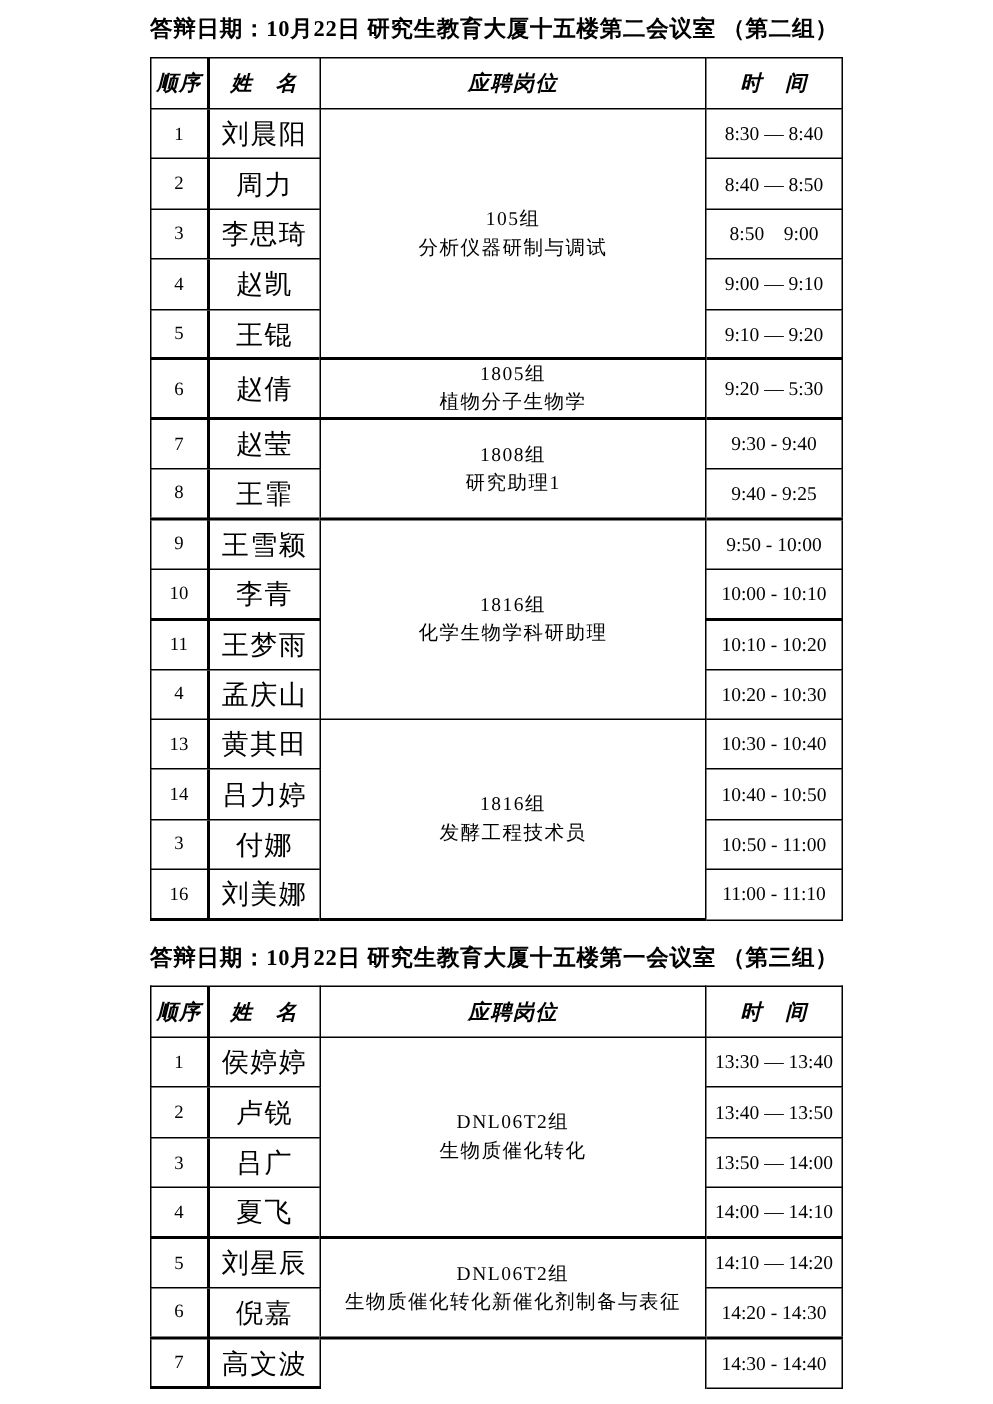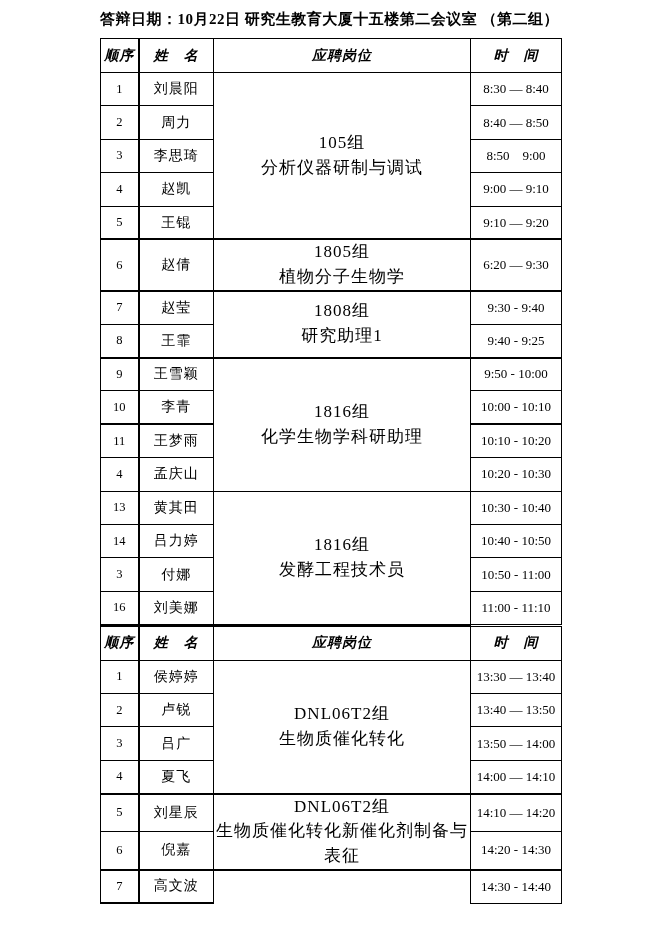--- a/index.html
+++ b/index.html
@@ -17,22 +17,22 @@
     border-collapse:collapse;table-layout:fixed;width:461px;
   }
   table.sched th, table.sched td{
     border:1px solid #000;text-align:center;vertical-align:middle;padding:0;
     overflow:hidden;
   }
   table.sched thead tr{height:34px;font-style:italic;}
   table.sched tbody tr{height:33.4px;}
   th{font-size:14px;font-weight:bold;letter-spacing:1px;white-space:pre;}
   td.ord{font-size:12.5px;}
-  td.name{font-size:14px;letter-spacing:1px;}
-  td.pos{font-size:17px;letter-spacing:1px;}
+  td.name{font-size:18px;letter-spacing:1px;}
+  td.pos{font-size:13px;letter-spacing:1px;}
   td.pos .pos-line{line-height:1.45;}
   td.time{font-size:13px;font-weight:normal;white-space:pre;}
   
   .vthick{border-right:2px solid #000 !important;}
   
   .thick-b{border-bottom:2px solid #000 !important;}
   
   .open-b{border-bottom:none !important;}
 </style>
 </head>
@@ -87,21 +87,21 @@
         <td class="name thick-b">王锟</td>
         <td class="time thick-b">9:10 — 9:20</td>
       </tr>
       <tr>
         <td class="ord vthick thick-b">6</td>
         <td class="name thick-b">赵倩</td>
         <td class="pos thick-b">
           <div class="pos-line">1805组</div>
           <div class="pos-line">植物分子生物学</div>
         </td>
-        <td class="time thick-b">6:20 — 9:30</td>
+        <td class="time thick-b">9:20 — 5:30</td>
       </tr>
       <tr>
         <td class="ord vthick">7</td>
         <td class="name">赵莹</td>
         <td class="pos thick-b" rowspan="2">
           <div class="pos-line">1808组</div>
           <div class="pos-line">研究助理1</div>
         </td>
         <td class="time">9:30 - 9:40</td>
       </tr>
@@ -154,20 +154,21 @@
         <td class="time">10:50 - 11:00</td>
       </tr>
       <tr>
         <td class="ord vthick thick-b">16</td>
         <td class="name thick-b">刘美娜</td>
         <td class="time">11:00 - 11:10</td>
       </tr>
     </tbody>
   </table>
 
+  <div class="tbl-title second">答辩日期：10月22日 研究生教育大厦十五楼第一会议室 （第三组）</div>
 
   <table class="sched">
     <colgroup>
       <col style="width:38px">
         <col style="width:75px">
         <col style="width:257px">
         <col style="width:91px">
     </colgroup>
     <thead>
       <tr>

